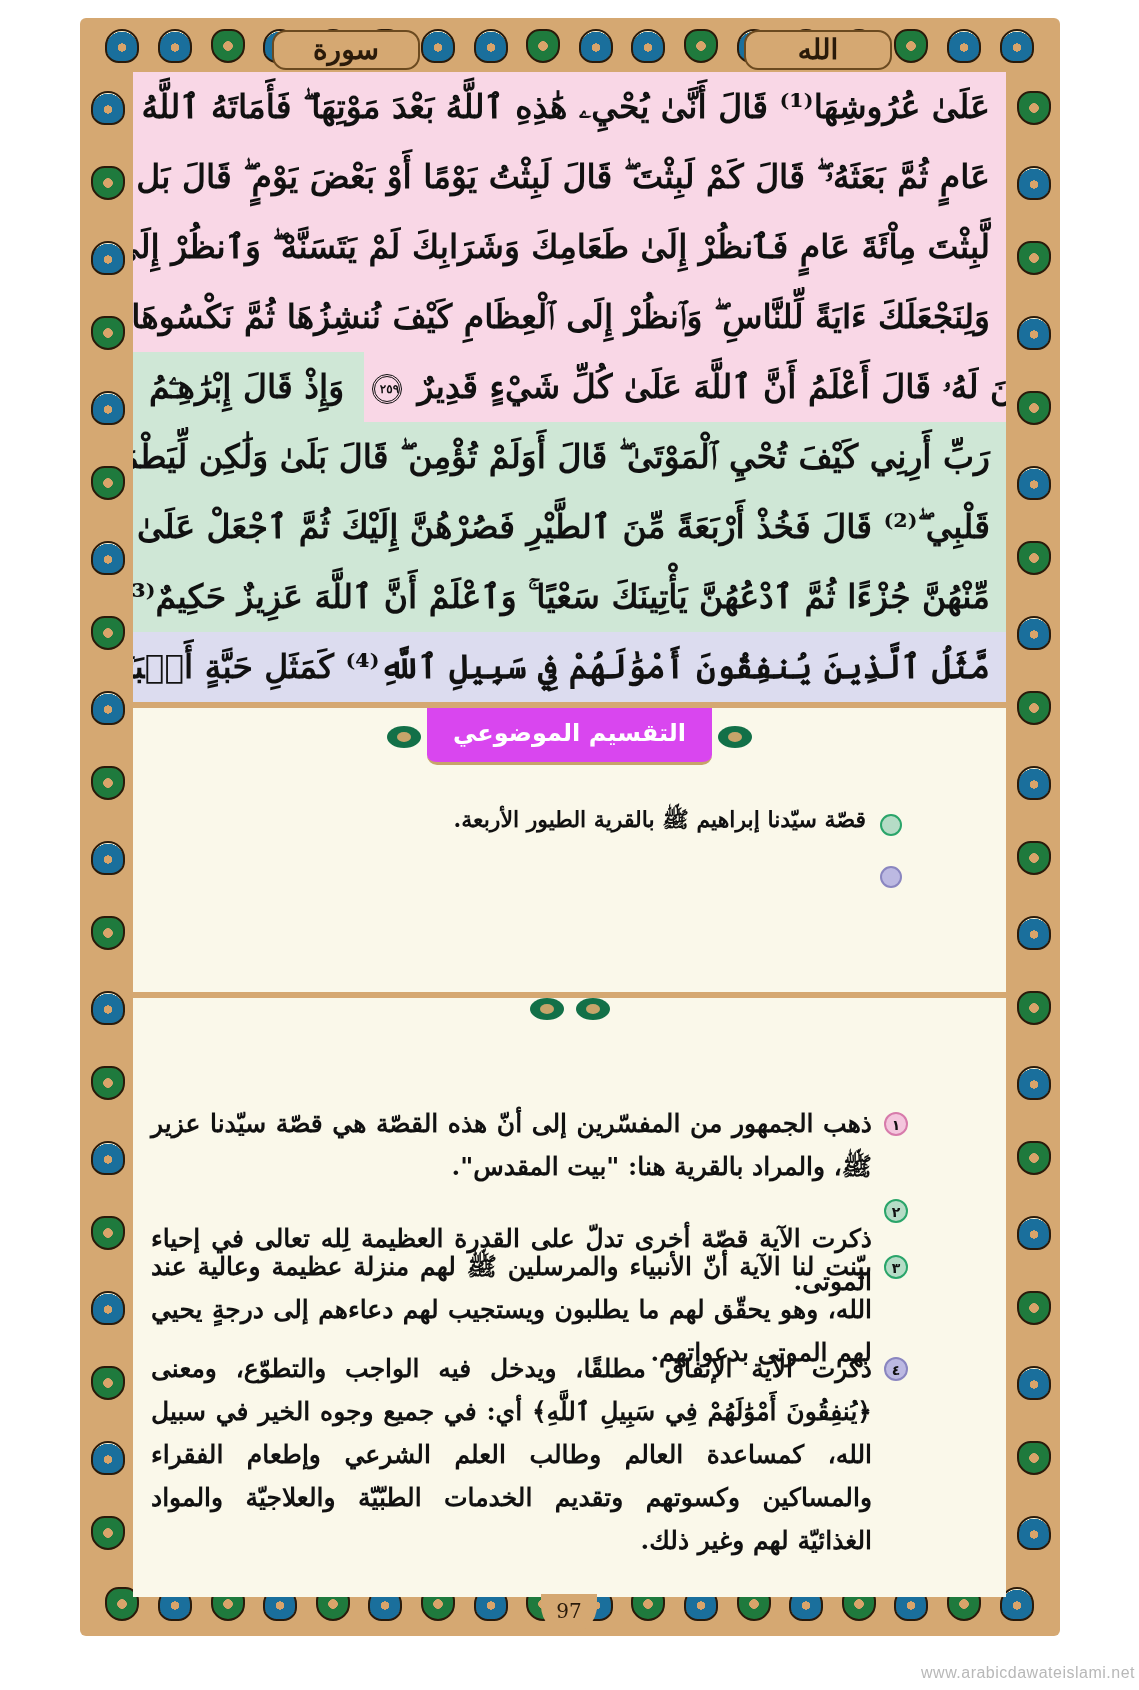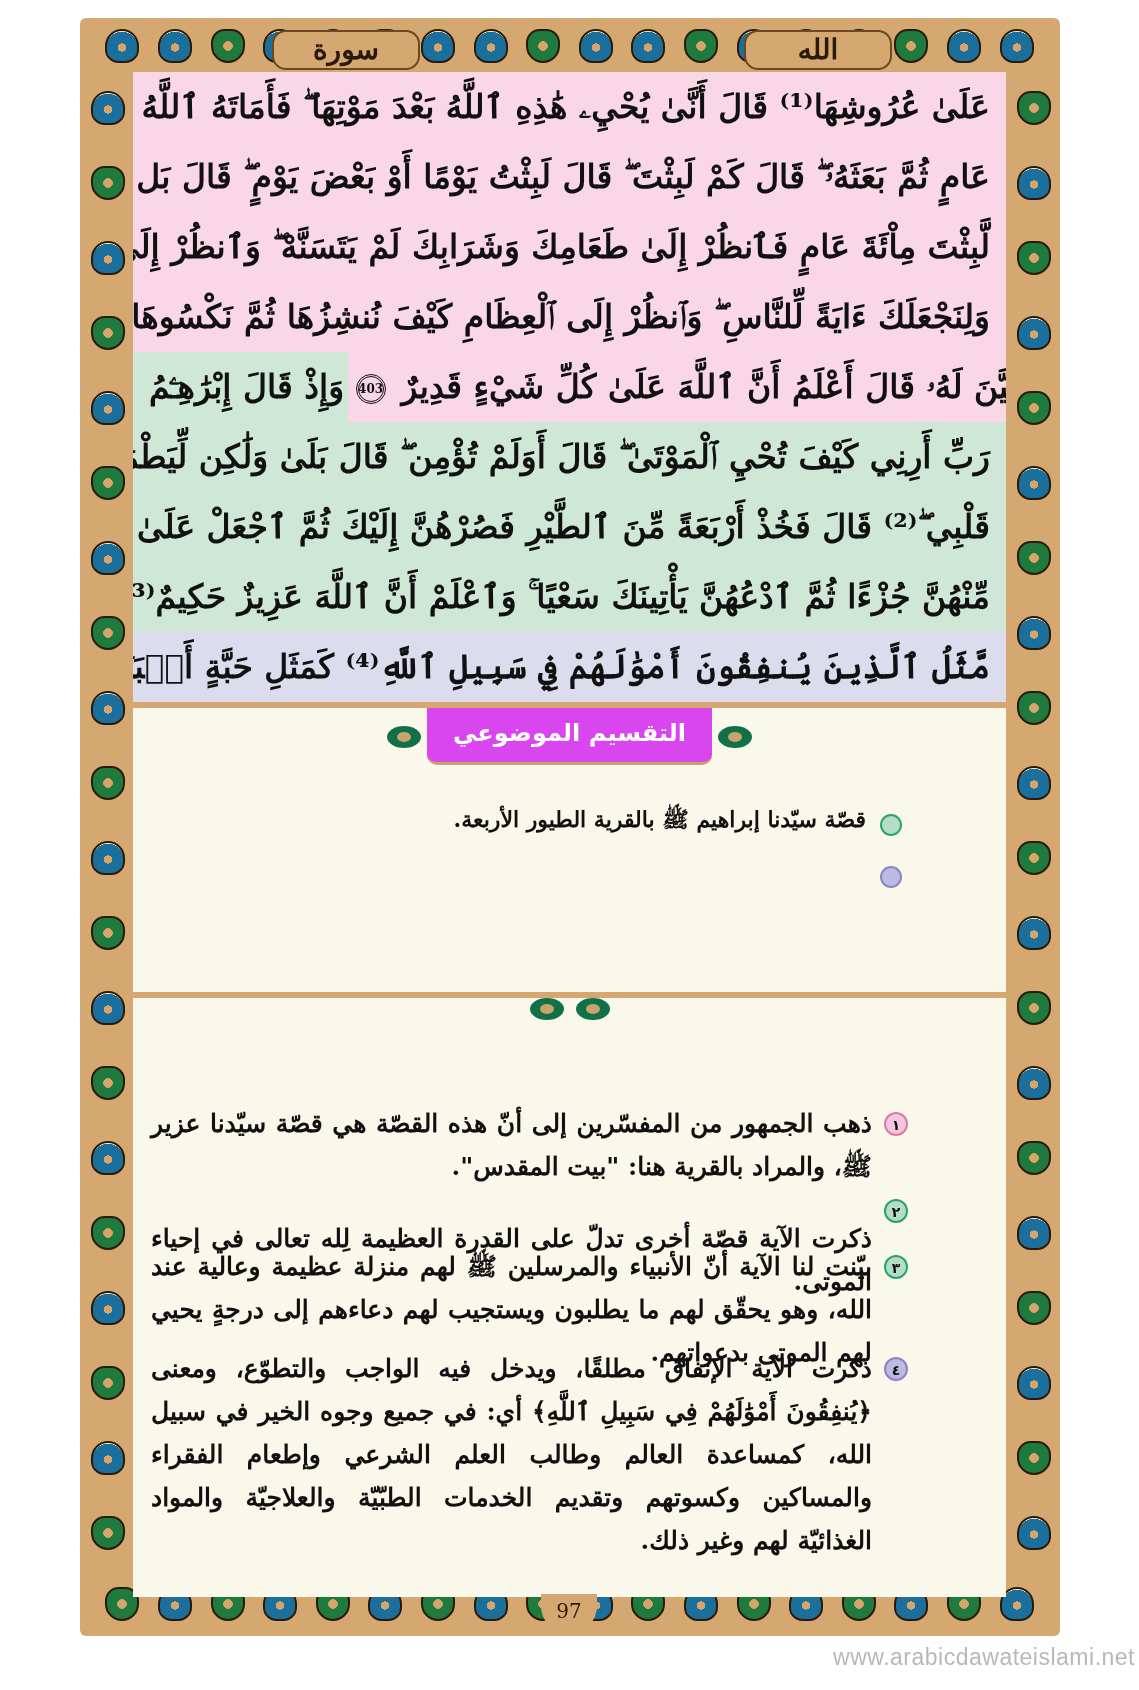--- a/index.html
+++ b/index.html
@@ -36,21 +36,21 @@
 
   .quran { position:absolute; left:0; top:0; width:873px; }
   .q-line { position:relative; height:70px; line-height:70px; direction:rtl;
             text-align:justify; text-align-last:justify; padding:0 16px 0 16px;
             font-family:"DejaVu Serif", serif; font-weight:bold; font-size:33px;
             color:#111; white-space:nowrap; overflow:hidden; box-sizing:border-box; }
   .bg-pink { background:#f9d7e6; }
   .bg-green { background:#cfe7d6; }
   .bg-lavender { background:#dcdcef; }
   .split { display:flex; direction:ltr; }
-  .split .seg-green { background:#cfe7d6; width:242px; direction:rtl; text-align:right; padding-right:4px; padding-left:16px; box-sizing:border-box; }
+  .split .seg-green { background:#cfe7d6; width:242px; direction:rtl; text-align:right; padding-right:20px; padding-left:16px; box-sizing:border-box; }
   .split .seg-pink { background:#f9d7e6; flex:1; direction:rtl; text-align:justify; text-align-last:justify; padding-right:16px; padding-left:4px; box-sizing:border-box; }
   .verse-mark { display:inline-block; width:30px; height:30px; border-radius:50%;
                 border:3px double #111; font-size:12px; line-height:24px; text-align:center;
                 vertical-align:middle; box-sizing:border-box; margin:0 4px; }
 
   .divider { position:absolute; left:0; width:873px; height:6px; background:#d5a872; }
 
   
   .banner-wrap { position:absolute; left:0; width:873px; display:flex; justify-content:center; align-items:center; }
   .banner { background:#d946ef; color:#fff; font-family:"DejaVu Sans", sans-serif; font-weight:bold;
@@ -71,22 +71,22 @@
   .num { position:absolute; right:98px; width:24px; height:24px; border-radius:50%;
          font-size:14px; line-height:22px; text-align:center; box-sizing:border-box; color:#111; font-weight:bold; }
   .num.pink { background:#f4c6dd; border:2px solid #d77bab; }
   .num.green { background:#b5dcc6; border:2px solid #2aa56a; }
   .num.lavender { background:#bcb9e2; border:2px solid #8a86c0; }
 
   .page-num { position:absolute; left:541px; top:1594px; width:56px; height:40px;
               background:#d5a872; border-radius:0 0 28px 28px; text-align:center;
               font-family:"DejaVu Serif", serif; font-size:20px; line-height:34px; color:#2a1a0a; }
 
-  .watermark { position:absolute; right:4px; bottom:19px; font-family:"Liberation Sans", sans-serif;
-               font-size:23px; color:#b8b8b8; letter-spacing:0.5px; }
+  .watermark { position:absolute; right:4px; bottom:8px; font-family:"Liberation Sans", sans-serif;
+               font-size:16px; color:#b8b8b8; letter-spacing:0.5px; }
 </style>
 </head>
 <body>
 
 <div class="frame"></div>
 
 <div class="orn-top">
   <div class="motif blue"></div>
   <div class="motif blue"></div>
   <div class="motif green"></div>
@@ -183,21 +183,21 @@
     <div class="q-line bg-pink">عَلَىٰ عُرُوشِهَا⁽¹⁾ قَالَ أَنَّىٰ يُحْيِۦ هَٰذِهِ ٱللَّهُ بَعْدَ مَوْتِهَا ۖ فَأَمَاتَهُ ٱللَّهُ مِاْئَةَ</div>
     <div class="q-line bg-pink">عَامٍ ثُمَّ بَعَثَهُۥ ۖ قَالَ كَمْ لَبِثْتَ ۖ قَالَ لَبِثْتُ يَوْمًا أَوْ بَعْضَ يَوْمٍ ۖ قَالَ بَل</div>
     <div class="q-line bg-pink">لَّبِثْتَ مِاْئَةَ عَامٍ فَٱنظُرْ إِلَىٰ طَعَامِكَ وَشَرَابِكَ لَمْ يَتَسَنَّهْ ۖ وَٱنظُرْ إِلَىٰ حِمَارِكَ</div>
     <div class="q-line bg-pink">وَلِنَجْعَلَكَ ءَايَةً لِّلنَّاسِ ۖ وَٱنظُرْ إِلَى ٱلْعِظَامِ كَيْفَ نُنشِزُهَا ثُمَّ نَكْسُوهَا لَحْمًا ۚ</div>
     <div class="q-line split" style="padding:0;">
       <div class="seg-green">
         <span>وَإِذْ قَالَ إِبْرَٰهِـۧمُ</span>
       </div>
       <div class="seg-pink">
         <span>فَلَمَّا تَبَيَّنَ لَهُۥ قَالَ أَعْلَمُ أَنَّ ٱللَّهَ عَلَىٰ كُلِّ شَيْءٍ قَدِيرٌ</span>
-        <span class="verse-mark">403</span>
+        <span class="verse-mark">٢٥٩</span>
       </div>
     </div>
     <div class="q-line bg-green">رَبِّ أَرِنِي كَيْفَ تُحْيِ ٱلْمَوْتَىٰ ۖ قَالَ أَوَلَمْ تُؤْمِن ۖ قَالَ بَلَىٰ وَلَٰكِن لِّيَطْمَئِنَّ</div>
     <div class="q-line bg-green">قَلْبِي ۖ⁽²⁾ قَالَ فَخُذْ أَرْبَعَةً مِّنَ ٱلطَّيْرِ فَصُرْهُنَّ إِلَيْكَ ثُمَّ ٱجْعَلْ عَلَىٰ كُلِّ جَبَلٍ</div>
     <div class="q-line bg-green">
       <span>مِّنْهُنَّ جُزْءًا ثُمَّ ٱدْعُهُنَّ يَأْتِينَكَ سَعْيًا ۚ وَٱعْلَمْ أَنَّ ٱللَّهَ عَزِيزٌ حَكِيمٌ⁽³⁾</span>
       
     </div>
     <div class="q-line bg-lavender">مَّثَلُ ٱلَّذِينَ يُنفِقُونَ أَمْوَٰلَهُمْ فِي سَبِيلِ ٱللَّهِ⁽⁴⁾ كَمَثَلِ حَبَّةٍ أَنۢبَتَتْ سَبْعَ سَنَابِلَ</div>
   </div>

